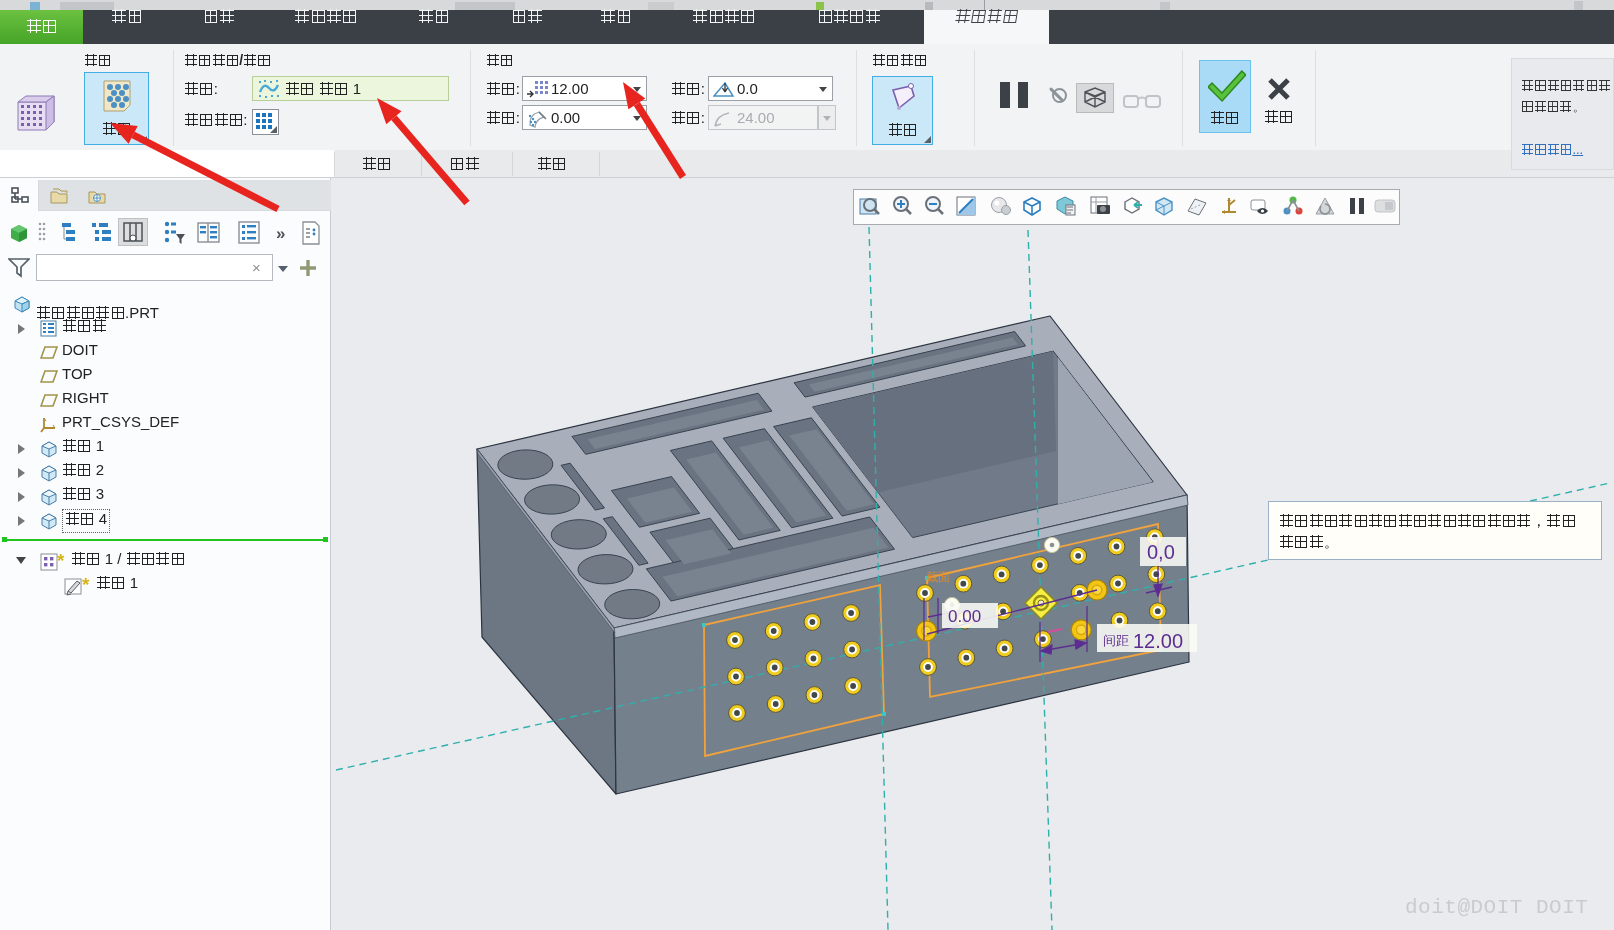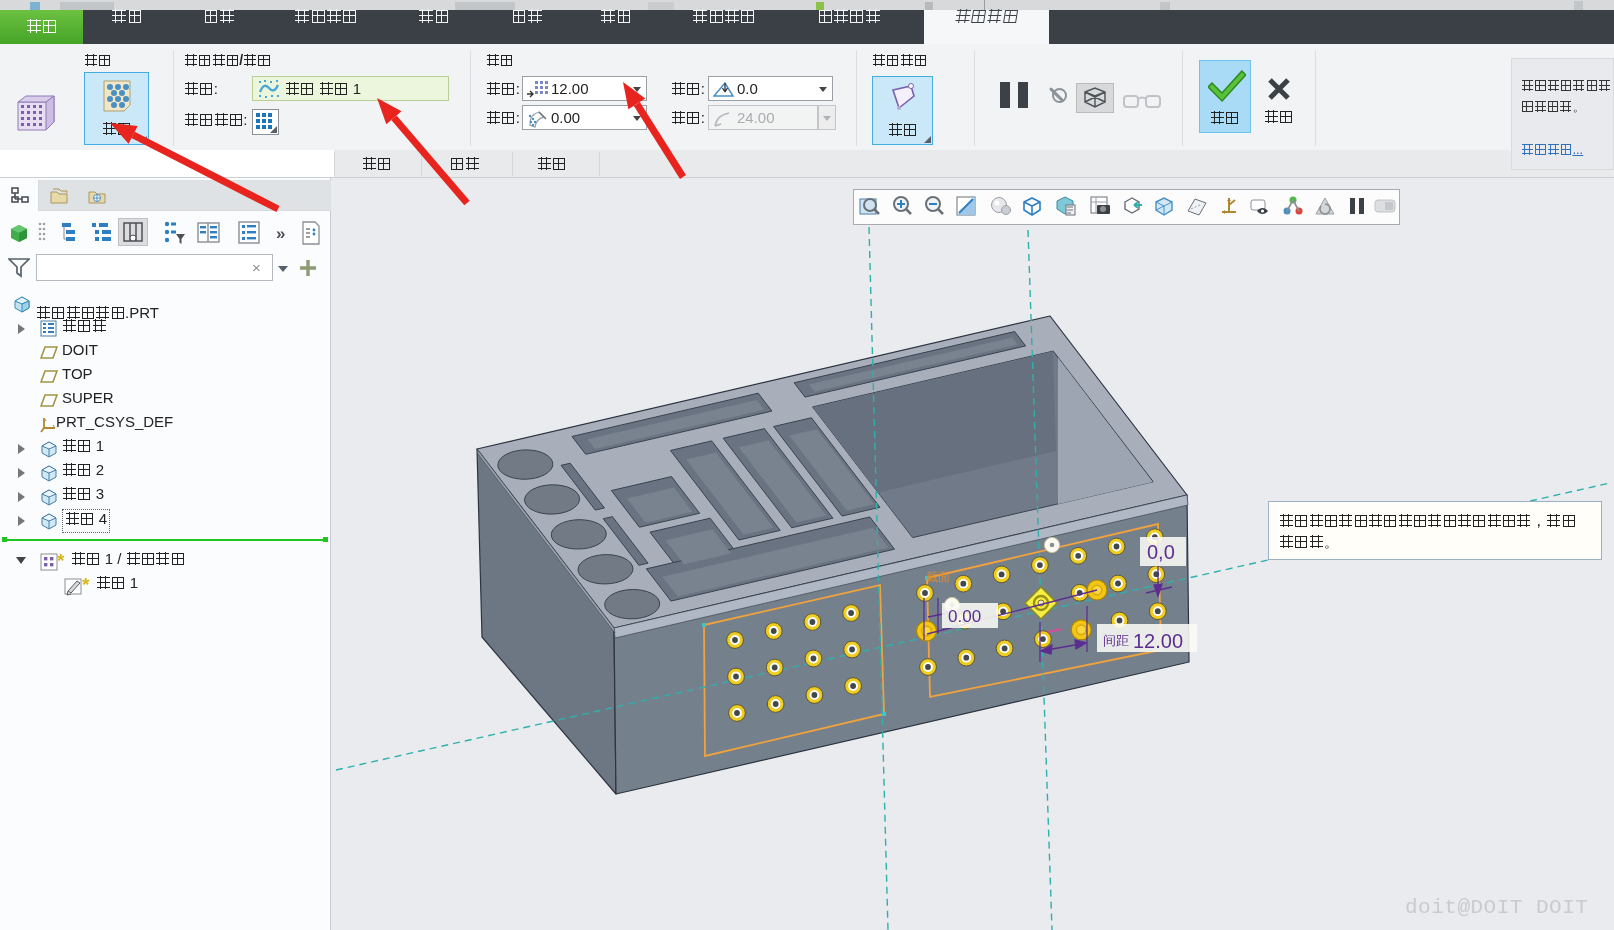--- a/index.html
+++ b/index.html
@@ -392,26 +392,26 @@
     <polygon points="5,2 17,2 13,13 1,13" fill="none" stroke="#a09448" stroke-width="1.6"></polygon>
   </svg>
 <div class="trow" style="left:62px;top:341px">DOIT</div>
 <svg class="abs" style="left:40px;top:369px" width="18" height="15" viewBox="0 0 18 15">
     <polygon points="5,2 17,2 13,13 1,13" fill="none" stroke="#a09448" stroke-width="1.6"></polygon>
   </svg>
 <div class="trow" style="left:62px;top:365px">TOP</div>
 <svg class="abs" style="left:40px;top:393px" width="18" height="15" viewBox="0 0 18 15">
     <polygon points="5,2 17,2 13,13 1,13" fill="none" stroke="#a09448" stroke-width="1.6"></polygon>
   </svg>
-<div class="trow" style="left:62px;top:389px">SUPER</div>
+<div class="trow" style="left:62px;top:389px">RIGHT</div>
 <svg class="abs" style="left:40px;top:416px" width="18" height="17" viewBox="0 0 18 17">
     <path d="M4 2 v10 h11 M4 12 l-3 4" fill="none" stroke="#b08830" stroke-width="1.8"></path>
     <path d="M4 2 l2 3 M15 12 l-2 -3" stroke="#b08830"></path>
   </svg>
-<div class="trow" style="left:56px;top:413px">PRT_CSYS_DEF</div>
+<div class="trow" style="left:62px;top:413px">PRT_CSYS_DEF</div>
 <div class="exp" style="left:18px;top:444px;border-left:7px solid #777"></div>
 <svg class="abs" style="left:40px;top:440px" width="18" height="18" viewBox="0 0 18 18">
     <polygon points="2,6 9,2 16,6 16,13 9,17 2,13" fill="#cfe9f5" stroke="#4a7ca8"></polygon>
     <polygon points="2,6 9,9 16,6 9,2" fill="#eaf6fb" stroke="#4a7ca8"></polygon>
     <path d="M9 9 v8" stroke="#4a7ca8"></path>
   </svg>
 <div class="trow" style="left:62px;top:437px"><i class="c"></i><i class="d"></i> 1</div>
 <div class="exp" style="left:18px;top:468px;border-left:7px solid #777"></div>
 <svg class="abs" style="left:40px;top:464px" width="18" height="18" viewBox="0 0 18 18">
     <polygon points="2,6 9,2 16,6 16,13 9,17 2,13" fill="#cfe9f5" stroke="#4a7ca8"></polygon>

